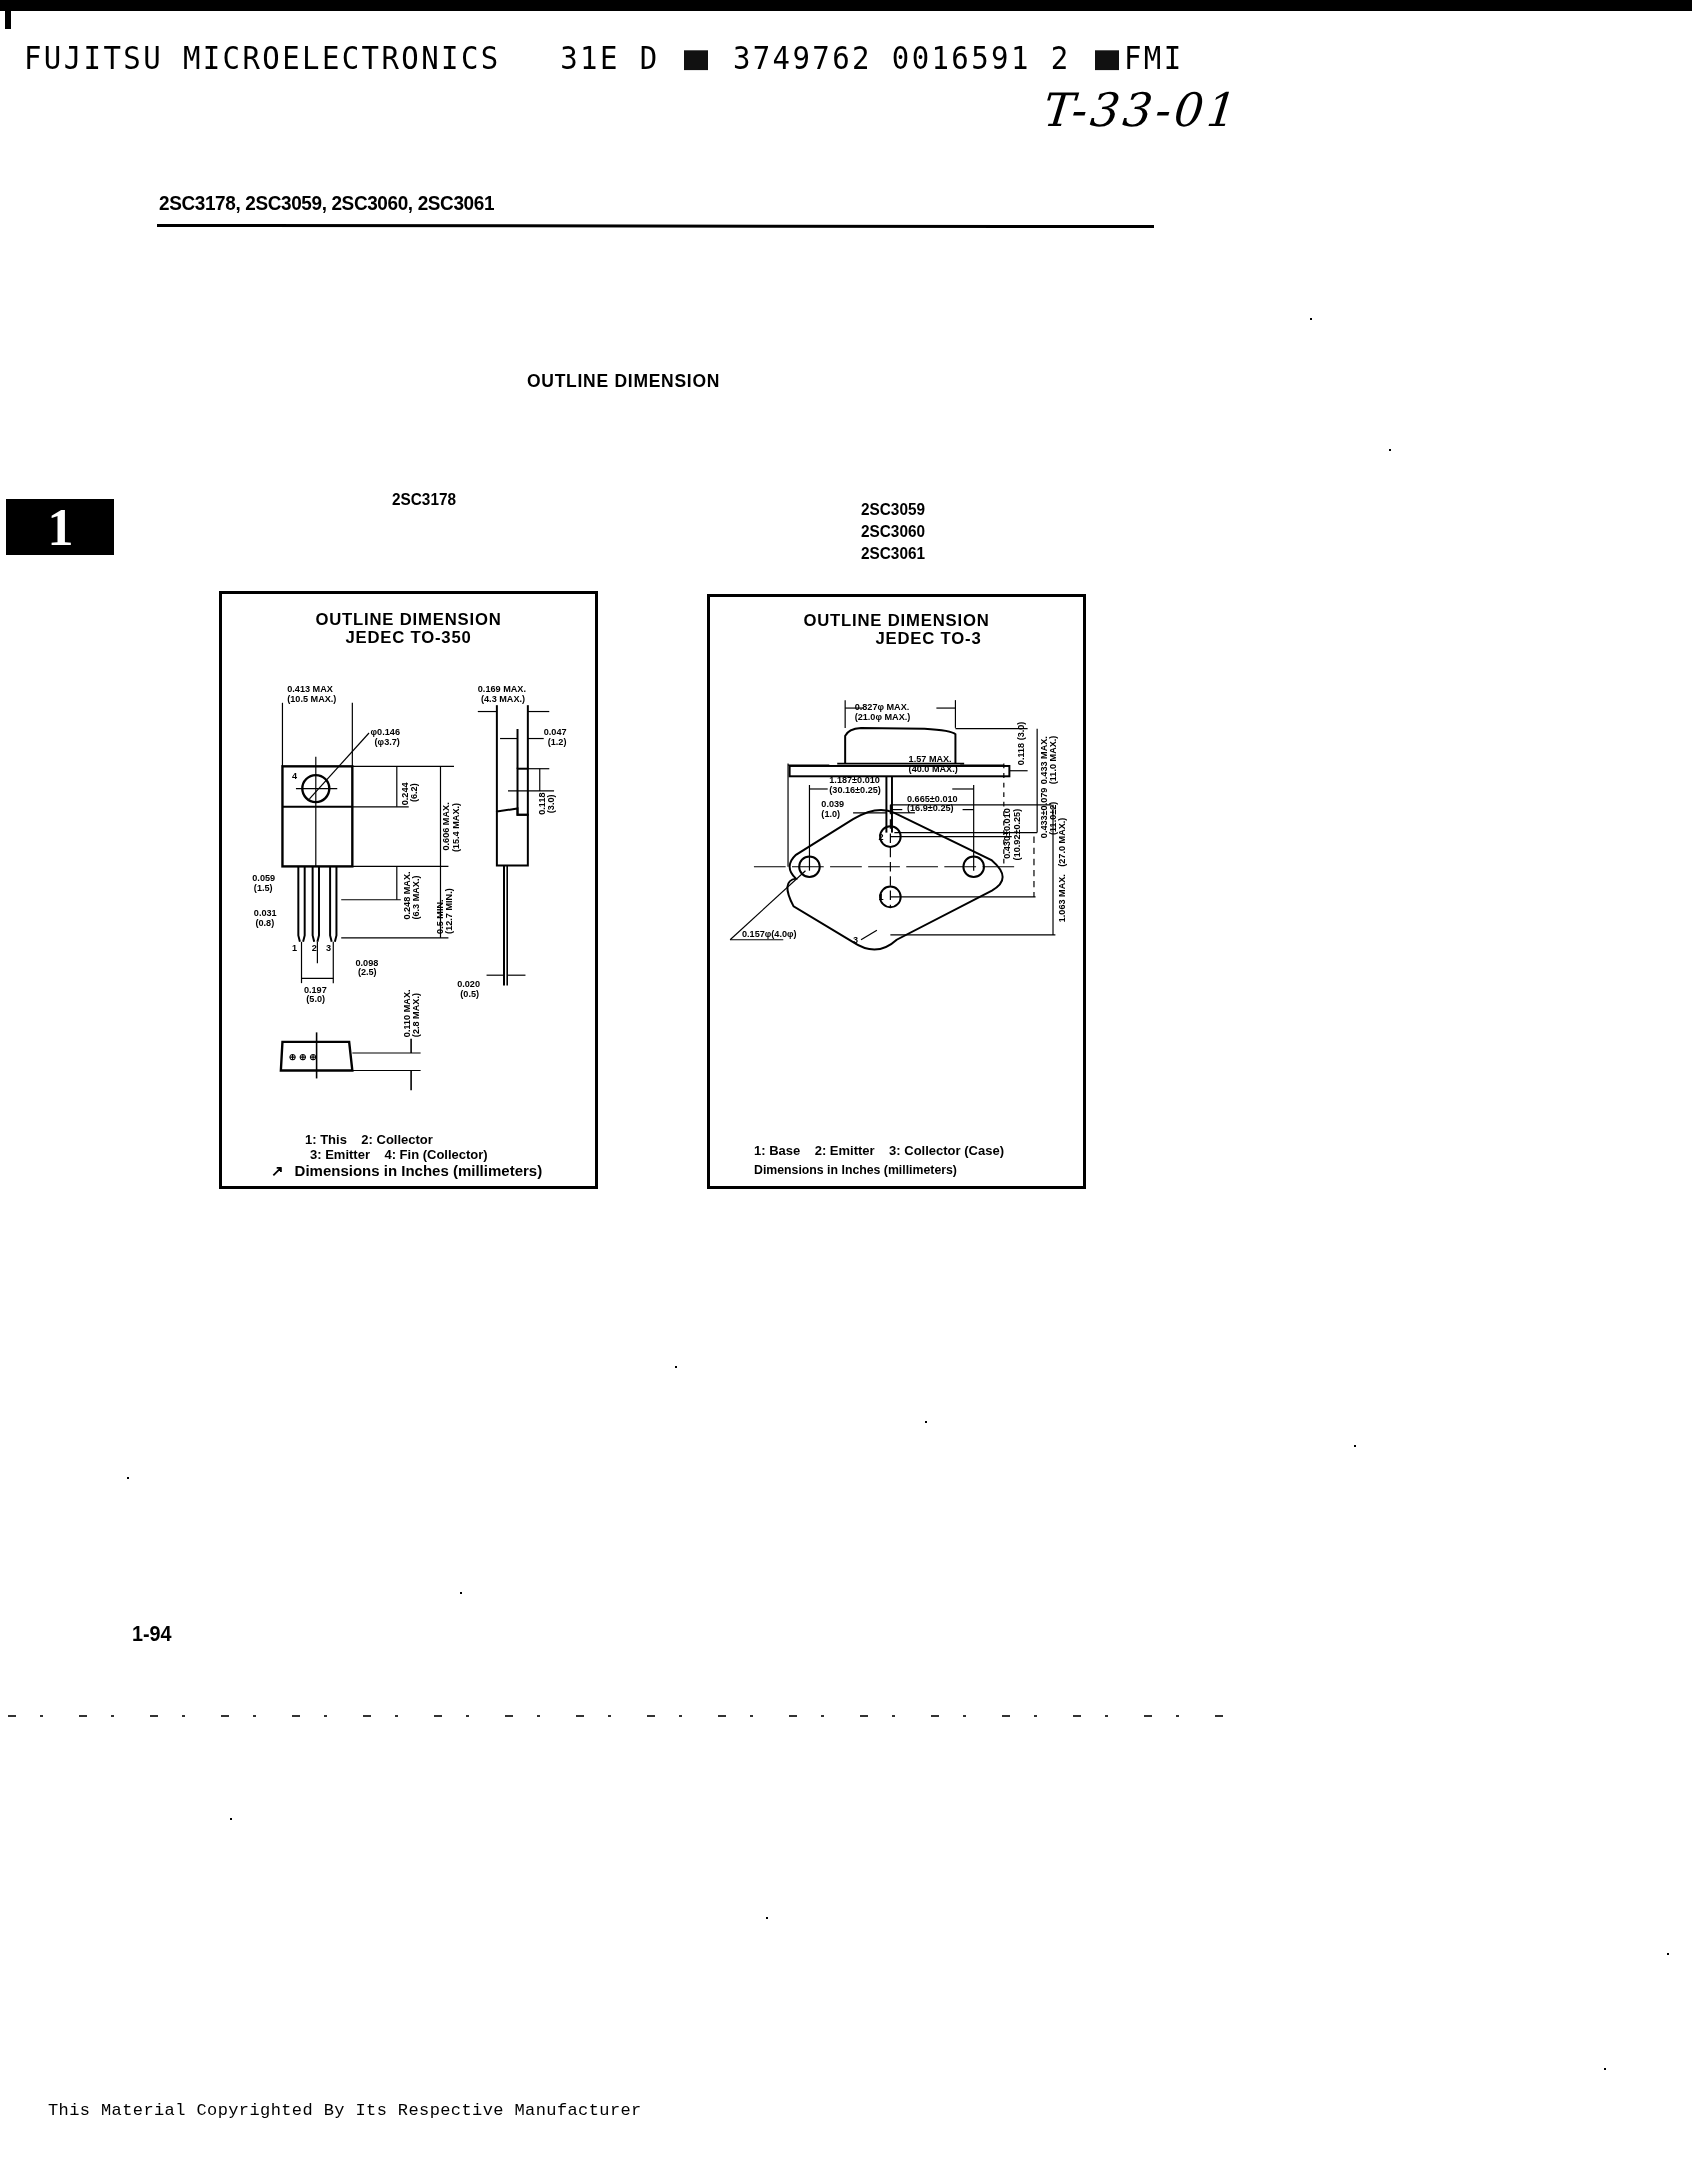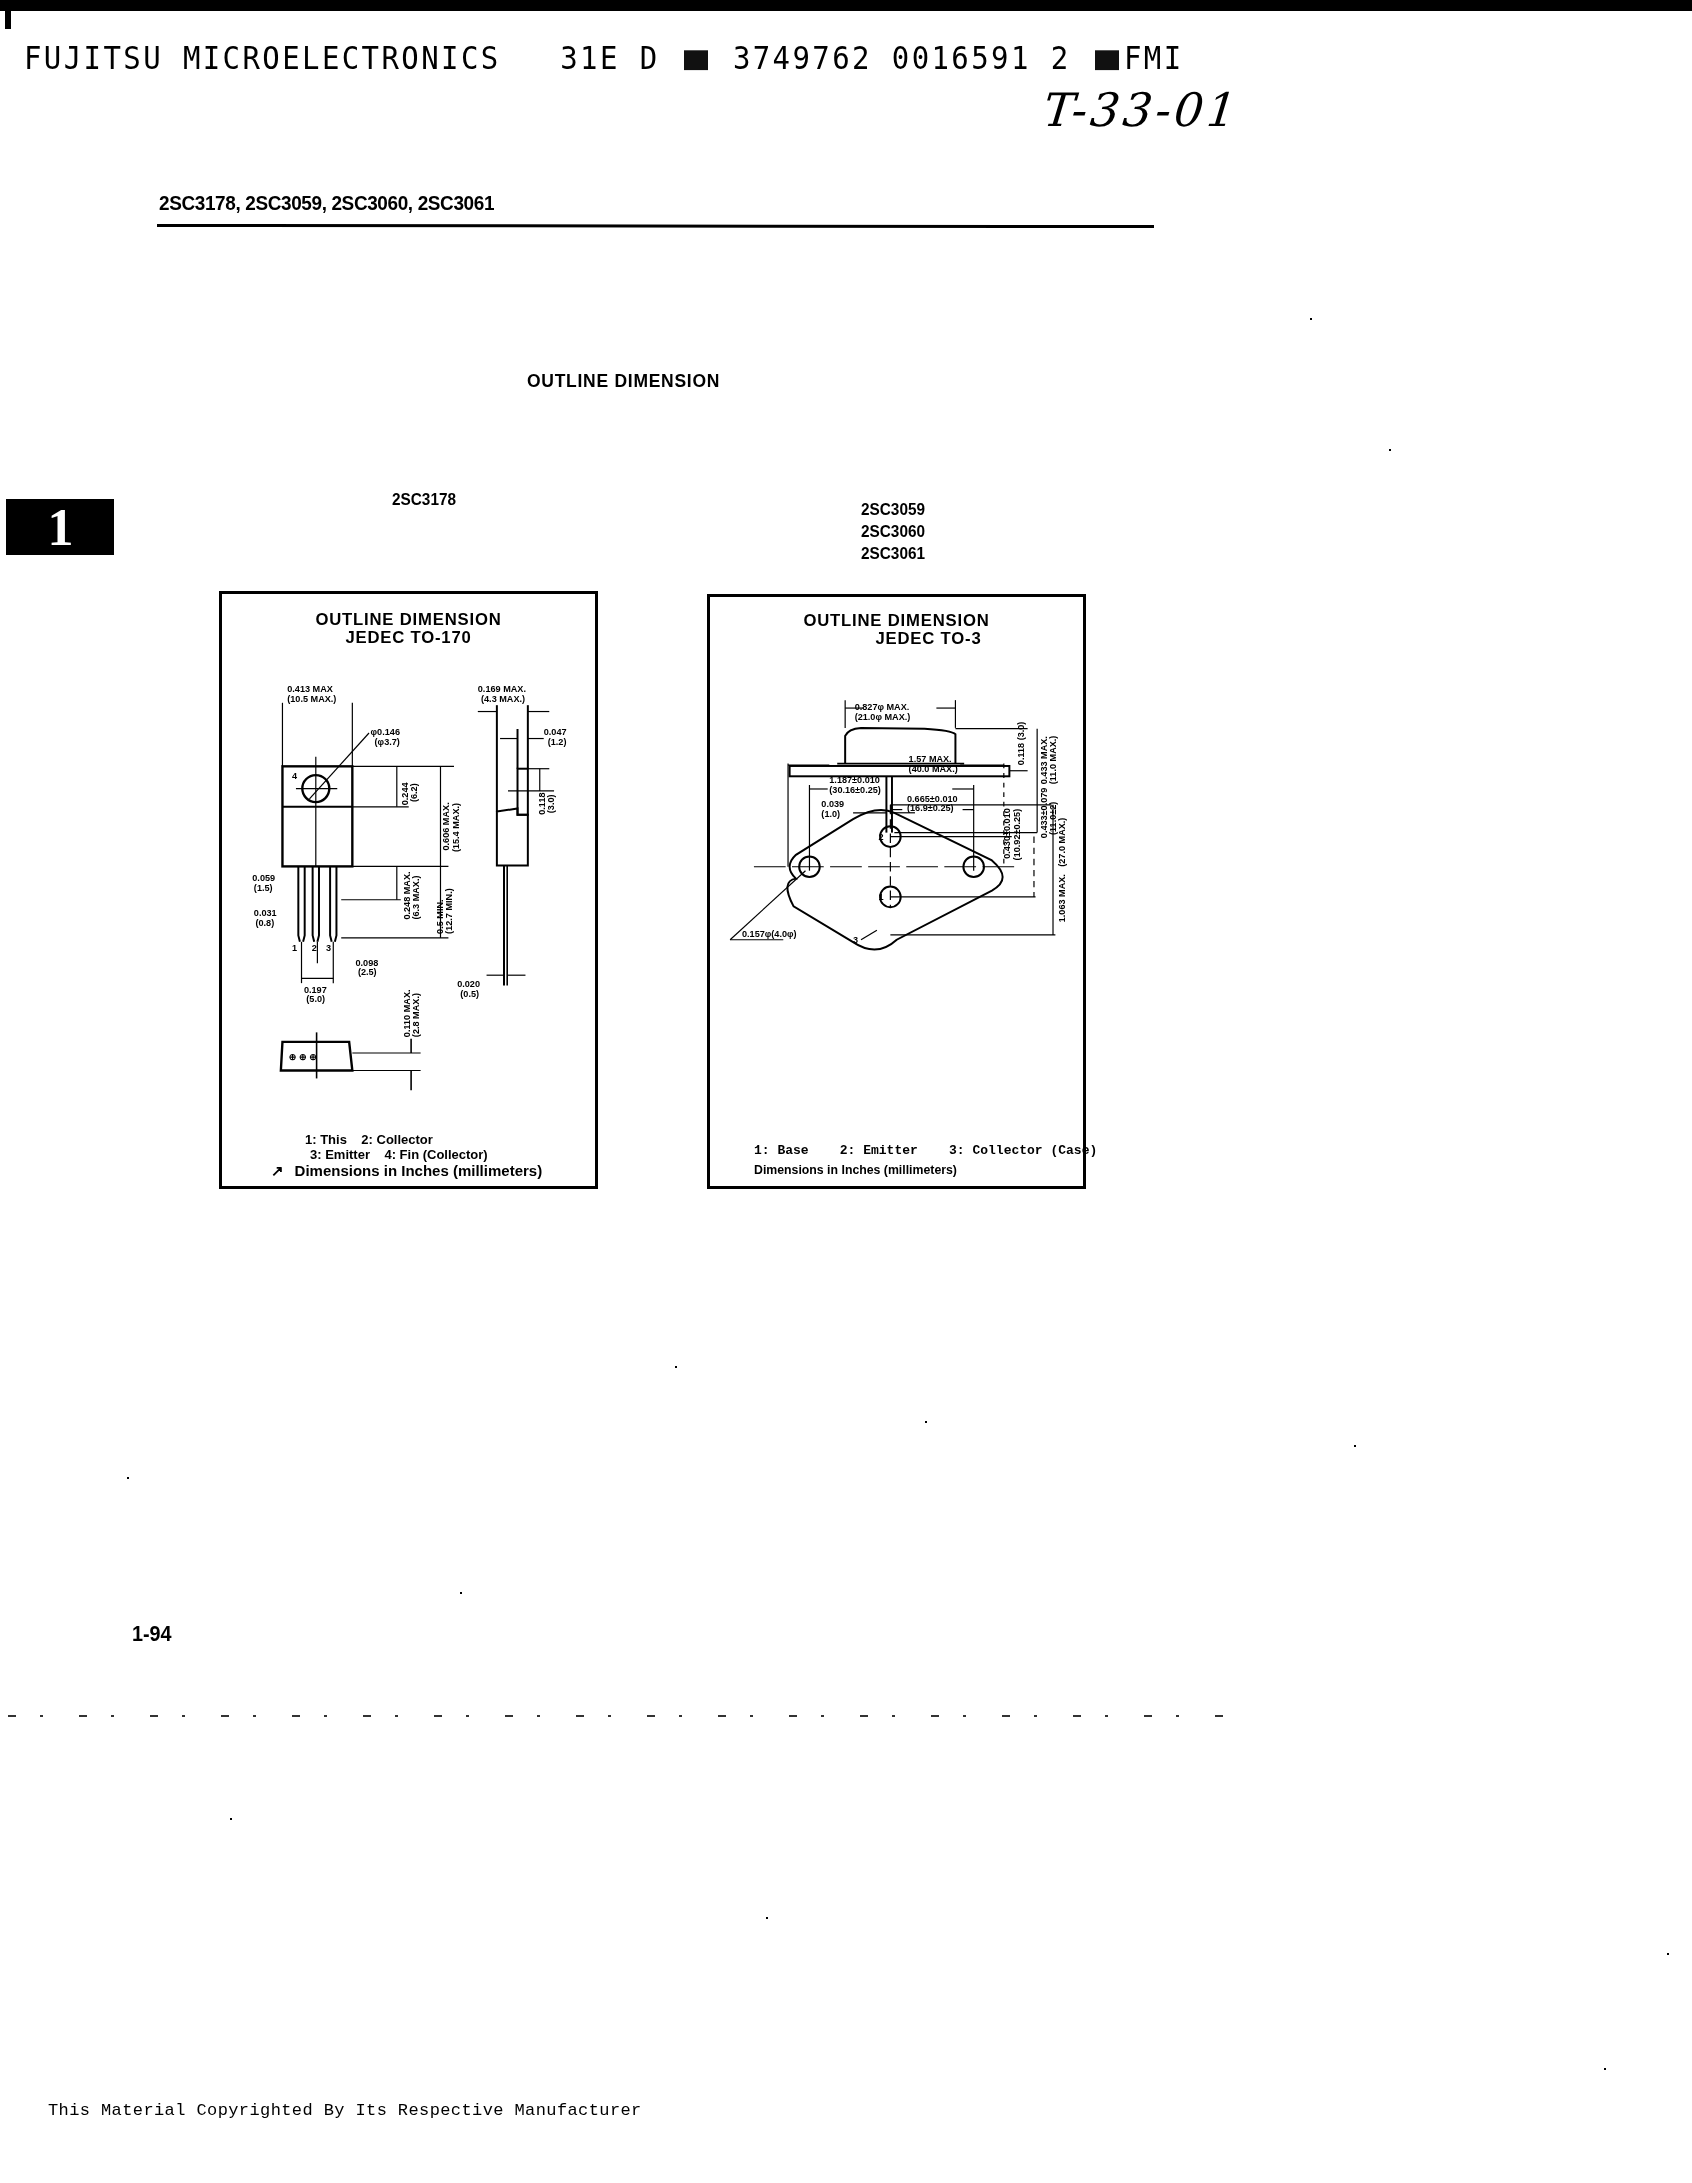--- a/index.html
+++ b/index.html
@@ -47,21 +47,21 @@
 
 <div class="abs model-label" style="left:392px; top:489px;">2SC3178</div>
 <div class="abs" style="left:861px; top:499px;">
   <div class="model-label">2SC3059</div>
   <div class="model-label">2SC3060</div>
   <div class="model-label">2SC3061</div>
 </div>
 
 <div class="abs box" style="left:219px; top:591px; width:379px; height:598px;">
   <div class="box-title" style="top:16px;">OUTLINE DIMENSION</div>
-  <div class="box-title" style="top:34px;">JEDEC TO-170</div>
+  <div class="box-title" style="top:34px;">JEDEC TO-350</div>
 
   <svg class="draw" width="379" height="598" viewBox="0 0 477 753">
     <g stroke="#000" fill="none" stroke-width="2">
 
       <rect x="76" y="217" width="88" height="126" stroke-width="3"></rect>
       <line x1="76" y1="268" x2="164" y2="268" stroke-width="2.5"></line>
       <circle cx="118" cy="245" r="17" stroke-width="3"></circle>
       <line x1="93" y1="245" x2="145" y2="245" stroke-width="1.5"></line>
       <line x1="118" y1="205" x2="118" y2="343" stroke-width="1.5"></line>
       <line x1="110" y1="258" x2="185" y2="175" stroke-width="1.5"></line>
@@ -227,21 +227,21 @@
       <text transform="translate(390,332) rotate(-90)" class="dimtxt">(10.92±0.25)</text>
       <text transform="translate(447,410) rotate(-90)" class="dimtxt">1.063 MAX.</text>
       <text transform="translate(447,340) rotate(-90)" class="dimtxt">(27.0 MAX.)</text>
       <text x="40" y="428" class="dimtxt">0.157φ(4.0φ)</text>
       <text x="212" y="306" class="dimtxt">2</text>
       <text x="212" y="382" class="dimtxt">1</text>
       <text x="180" y="436" class="dimtxt">3</text>
     </g>
   </svg>
 
-  <div class="legend" style="left:44px; top:546px;font-family:Liberation Mono, monospace;">1: Base    2: Emitter    3: Collector (Case)</div>
+  <div class="legend" style="left:44px; top:546px;">1: Base    2: Emitter    3: Collector (Case)</div>
   <div class="legend" style="left:44px; top:565px; font-size:12.3px;">Dimensions in Inches (millimeters)</div>
 </div>
 
 <div class="abs page-num">1-94</div>
 
 <div class="abs scan-line"></div>
 
 <div class="abs footer">This Material Copyrighted By Its Respective Manufacturer</div>
 
 <div class="speck" style="left:1310px; top:318px;"></div>

